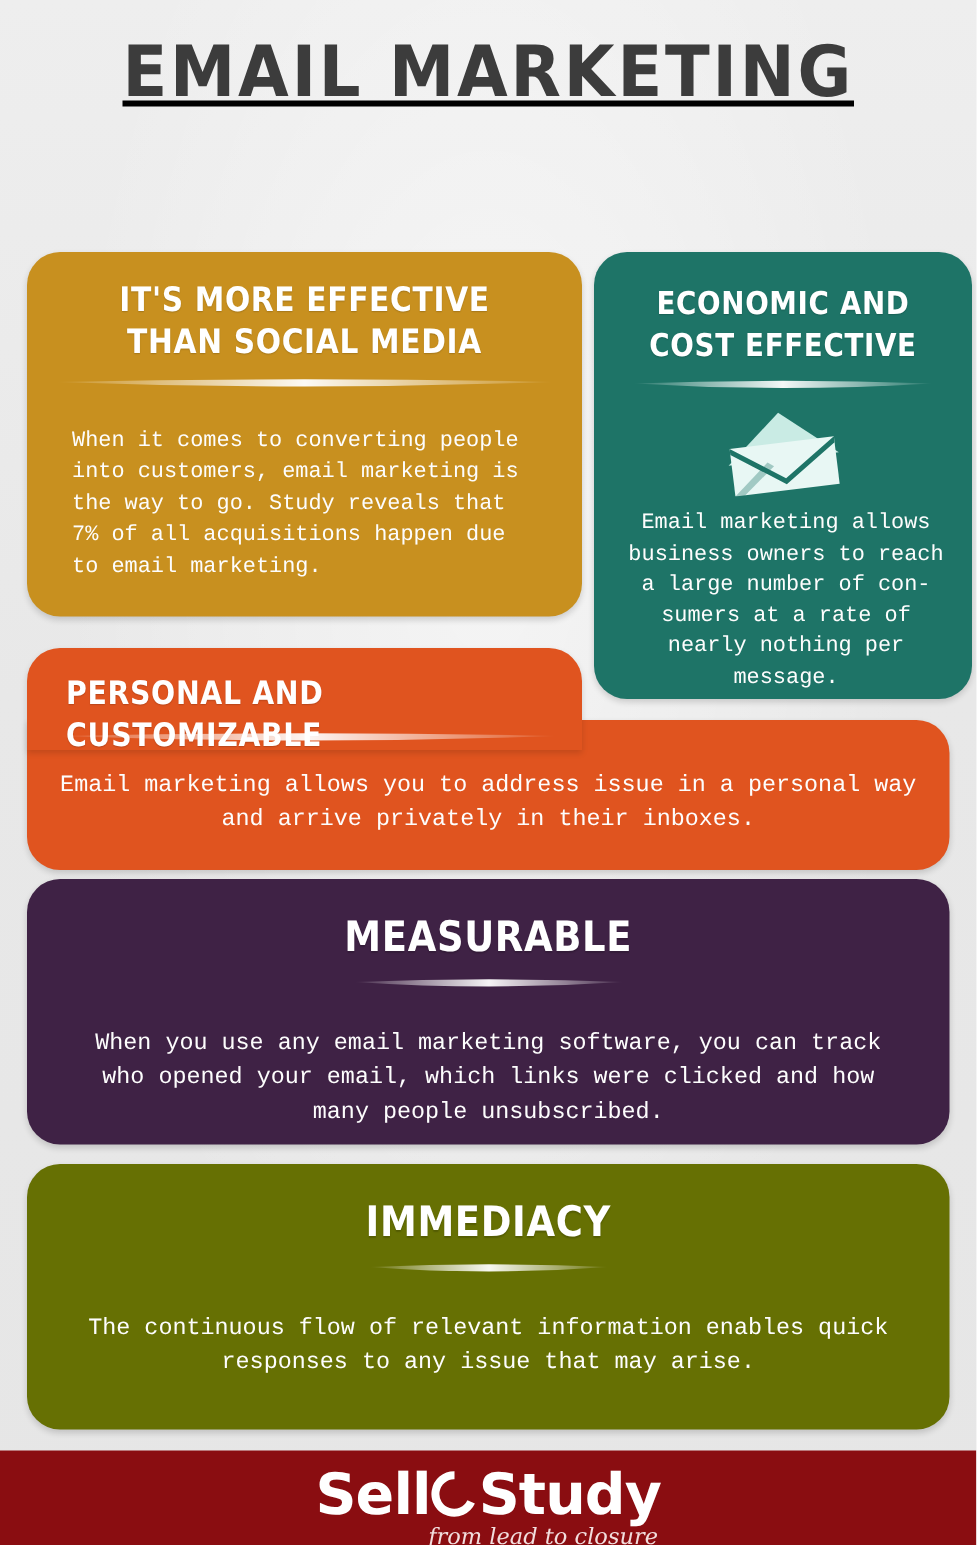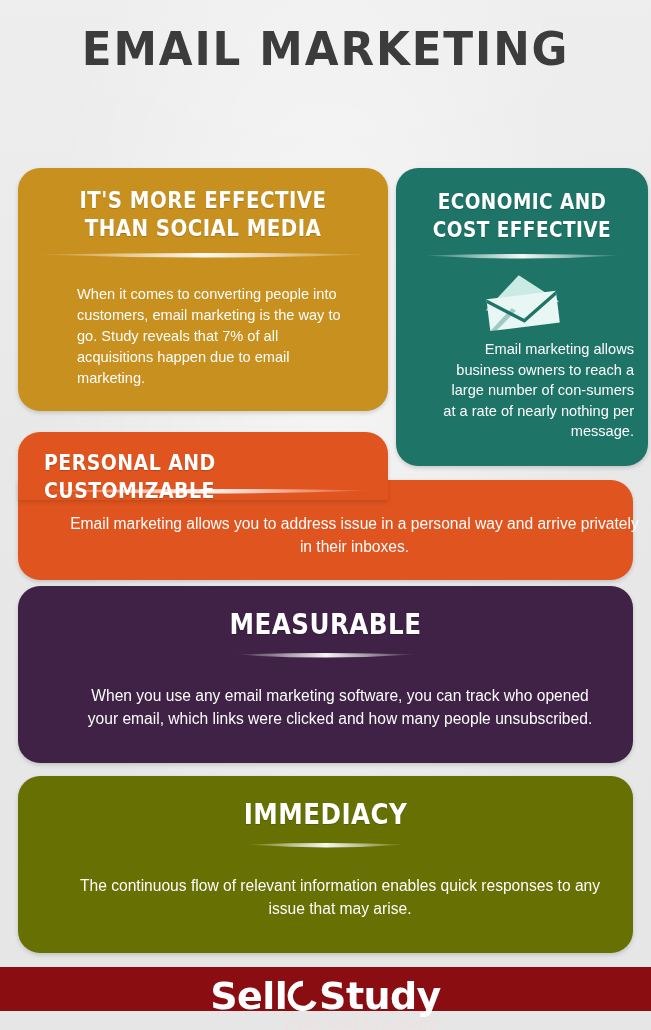--- a/index.html
+++ b/index.html
@@ -29,20 +29,21 @@
       linear-gradient(180deg, #eeeeee 0%, #e8e8e8 45%, #e6e6e6 100%);
     pointer-events: none;
   }
 
   
   #header {
     position: absolute;
     left: 0; top: 22px;
     width: 651px;
     text-align: center;
+    text-decoration: underline;
   }
   #main-title {
     font-family: "DejaVu Sans", sans-serif;
     font-weight: 700;
     font-size: 47px;
     line-height: 54px;
     letter-spacing: 2.0px;
     color: #3c3c3c;
     transform: scaleX(0.93);
     white-space: nowrap;
@@ -79,25 +80,24 @@
   .card-title {
     font-family: "DejaVu Sans", sans-serif;
     font-weight: 700;
     color: #ffffff;
     text-align: center;
     letter-spacing: 0.5px;
     transform: scaleX(0.88);
     text-shadow: 0 1px 1px rgba(0,0,0,0.18);
   }
   .card-body {
-    font-family: Liberation Sans, sans-serif;
+    font-family: Liberation Mono, monospace;
     font-weight: 400;
     color: #fdfdfd;
     text-align: center;
-    margin-left: 29px;
   }
   
   .divider {
     display: block;
     margin: 0 auto;
   }
 
   
   #card-effective {
     left: 18px; top: 168px;
@@ -131,21 +131,21 @@
     padding: 20px 18px 0 18px;
   }
   #card-economic .divider { margin-top: 7px; }
   #envelope-icon {
     display: block;
     margin: 10px auto 2px auto;
   }
   #card-economic .card-body {
     font-size: 14.6px;
     line-height: 20.5px;
-    text-align: right;
+    text-align: center;
     padding: 6px 14px 0 18px;
   }
 
   
   #card-personal {
     left: 18px; top: 432px;
     width: 615px; height: 148px;
     background: transparent;
     box-shadow: none;
   }
@@ -223,21 +223,21 @@
   #card-immediacy .card-body {
     font-size: 15.6px;
     line-height: 23px;
     padding: 22px 30px 0 30px;
   }
 
   
   #footer {
     position: absolute;
     left: 0; top: 967px;
-    width: 651px; height: 44px;
+    width: 651px; height: 63px;
     background: #8a0d11;
   }
   #logo-wrap {
     position: absolute;
     left: 0; top: 0;
     width: 651px; height: 63px;
     display: flex;
     align-items: center;
     justify-content: center;
   }

